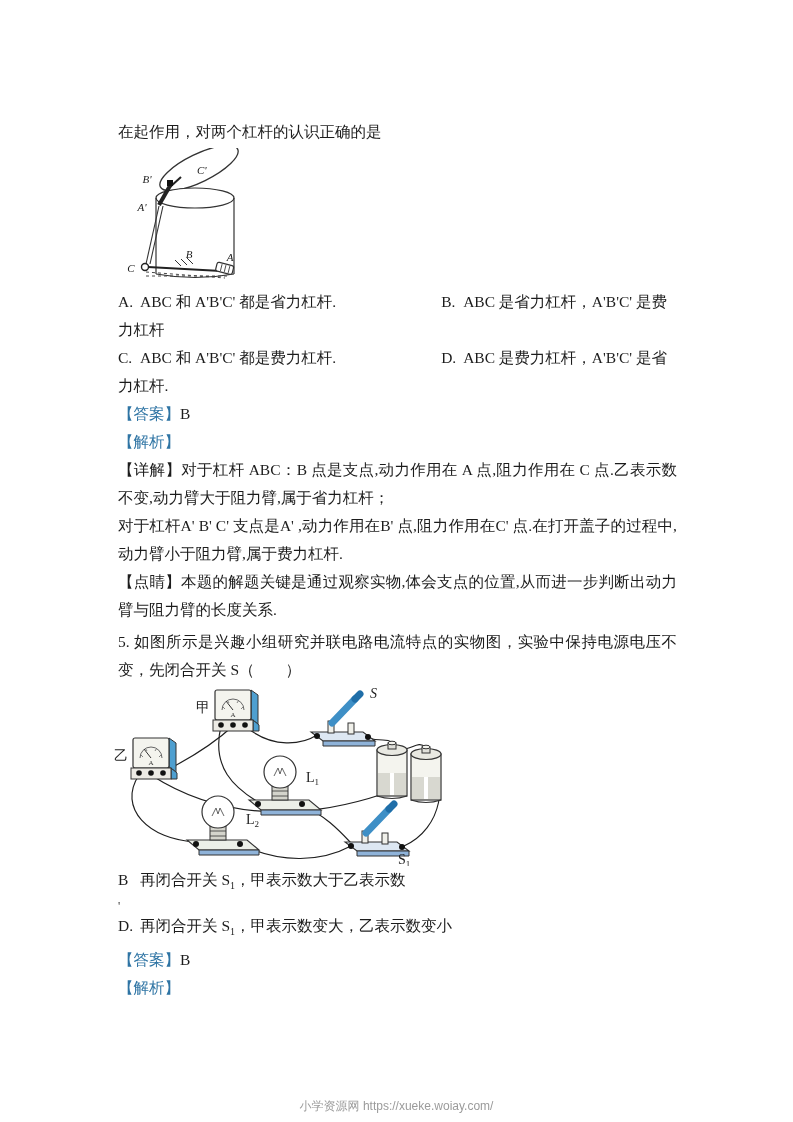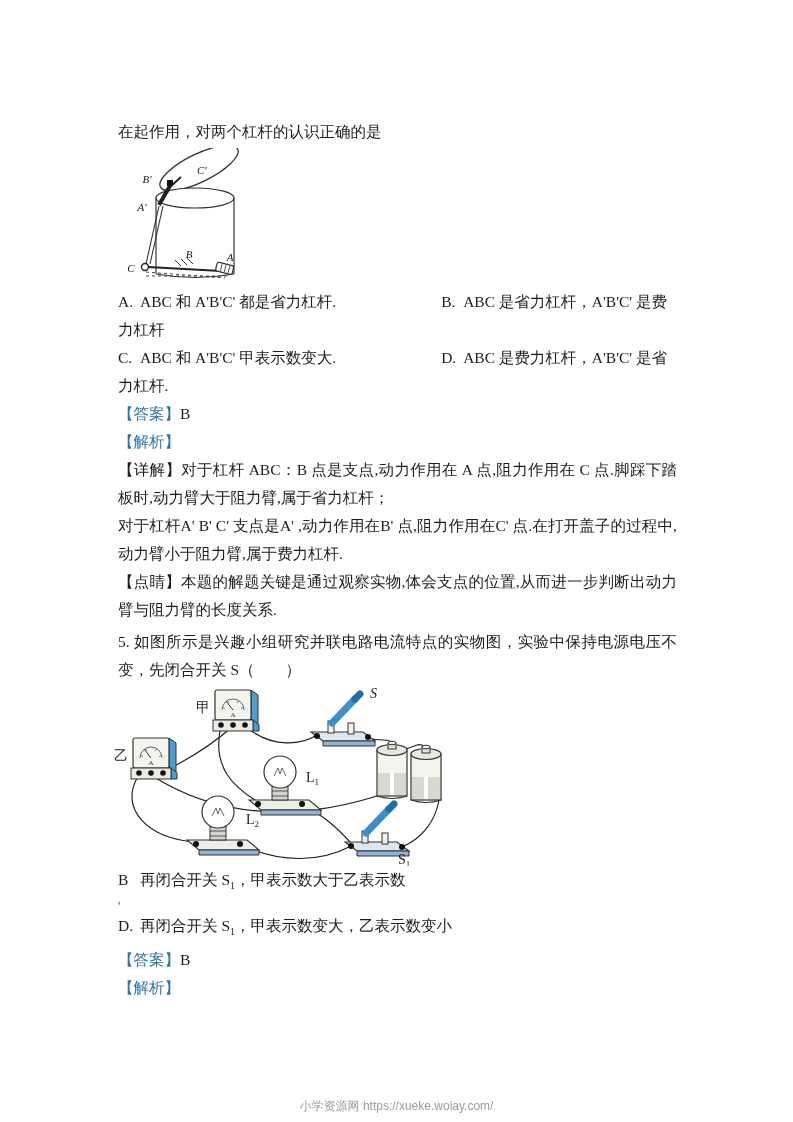--- a/index.html
+++ b/index.html
@@ -75,26 +75,26 @@
         <path d="M33,124 L112,130" stroke="#333" stroke-width="0.9" stroke-dasharray="3,3" fill="none"></path>
         <path d="M33,128 L114,128" stroke="#333" stroke-width="0.9" stroke-dasharray="3,3" fill="none"></path>
       </g>
       <text x="18" y="124" font-size="11" font-style="italic" fill="#1c1c1c" text-anchor="middle">C</text>
       <text x="76" y="110" font-size="11" font-style="italic" fill="#1c1c1c" text-anchor="middle">B</text>
       <text x="117" y="113" font-size="11" font-style="italic" fill="#1c1c1c" text-anchor="middle">A</text>
     </svg>
 
     <p class="para" style="margin-top:6px"><span class="opt-label">A.</span><span>ABC 和 A'B'C' 都是省力杠杆.</span><span class="colgap"></span><span class="opt-label">B.</span><span>ABC 是省力杠杆，A'B'C' 是费力杠杆</span></p>
 
-    <p class="para"><span class="opt-label">C.</span><span>ABC 和 A'B'C' 甲表示数变大.</span><span class="colgap"></span><span class="opt-label">D.</span><span>ABC 是费力杠杆，A'B'C' 是省力杠杆.</span></p>
+    <p class="para"><span class="opt-label">C.</span><span>ABC 和 A'B'C' 都是费力杠杆.</span><span class="colgap"></span><span class="opt-label">D.</span><span>ABC 是费力杠杆，A'B'C' 是省力杠杆.</span></p>
 
     <div class="line"><span class="tag-blue">【答案】</span><span>B</span></div>
     <div class="line"><span class="tag-blue">【解析】</span></div>
 
-    <p class="para just"><span>【详解】</span><span>对于杠杆 ABC：B 点是支点,动力作用在 A 点,阻力作用在 C 点.脚踩下踏板时,动力臂大于阻力臂,属于省力杠杆；</span></p>
+    <p class="para just"><span>【详解】</span><span>对于杠杆 ABC：B 点是支点,动力作用在 A 点,阻力作用在 C 点.乙表示数不变,动力臂大于阻力臂,属于省力杠杆；</span></p>
     <p class="para just"><span>对于杠杆A' B' C' 支点是A' ,动力作用在B' 点,阻力作用在C' 点.在打开盖子的过程中,动力臂小于阻力臂,属于费力杠杆.</span></p>
     <p class="para just"><span>【点睛】</span><span>本题的解题关键是通过观察实物,体会支点的位置,从而进一步判断出动力臂与阻力臂的长度关系.</span></p>
 
     <p class="para just" style="margin-top:4px">5. 如图所示是兴趣小组研究并联电路电流特点的实物图，实验中保持电源电压不变，先闭合开关 S（　　）</p>
 
     <svg class="fig fig-circuit" width="334" height="186" viewBox="0 0 334 186">
       <defs>
         <g id="am">
           <polygon points="38,2 45,7 45,36 38,31" fill="#4e9fd0" stroke="#333" stroke-width="1"></polygon>
           <rect x="2" y="2" width="36" height="30" rx="2" fill="#f4f4ee" stroke="#333" stroke-width="1.2"></rect>

